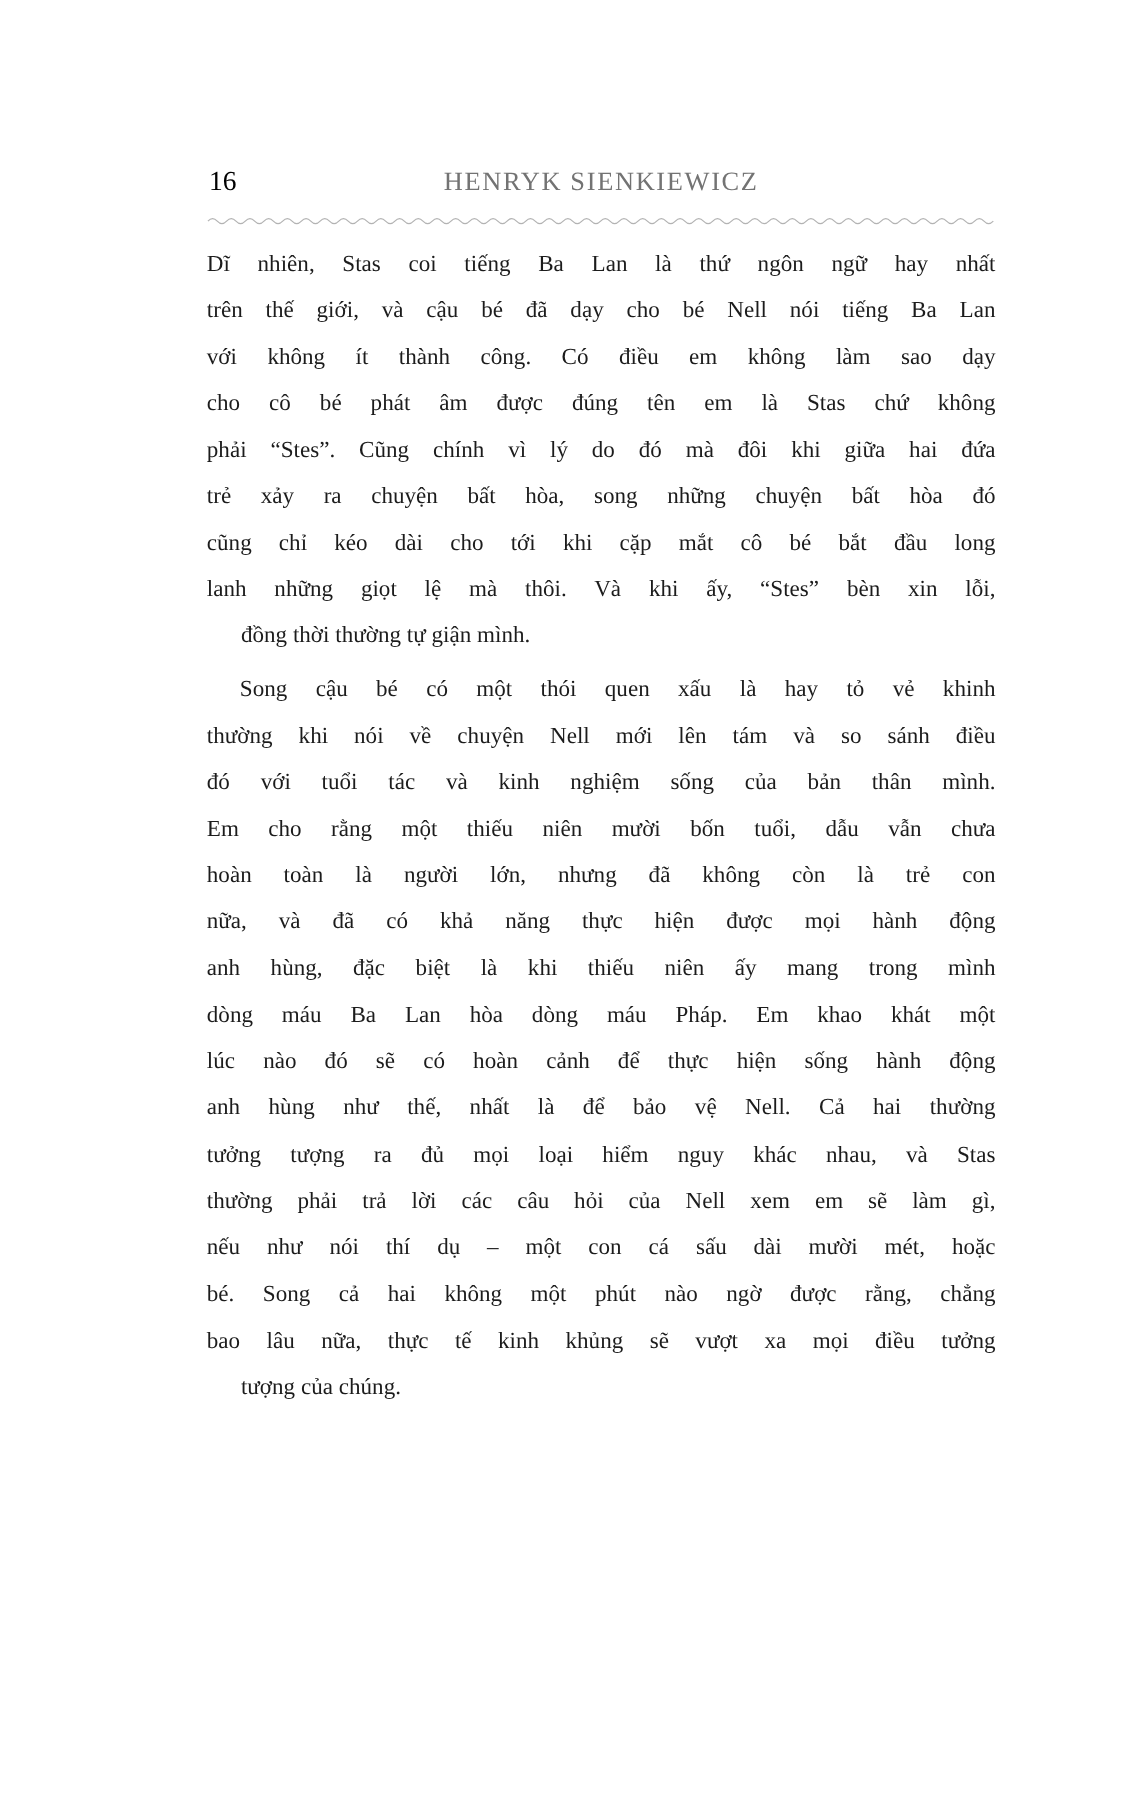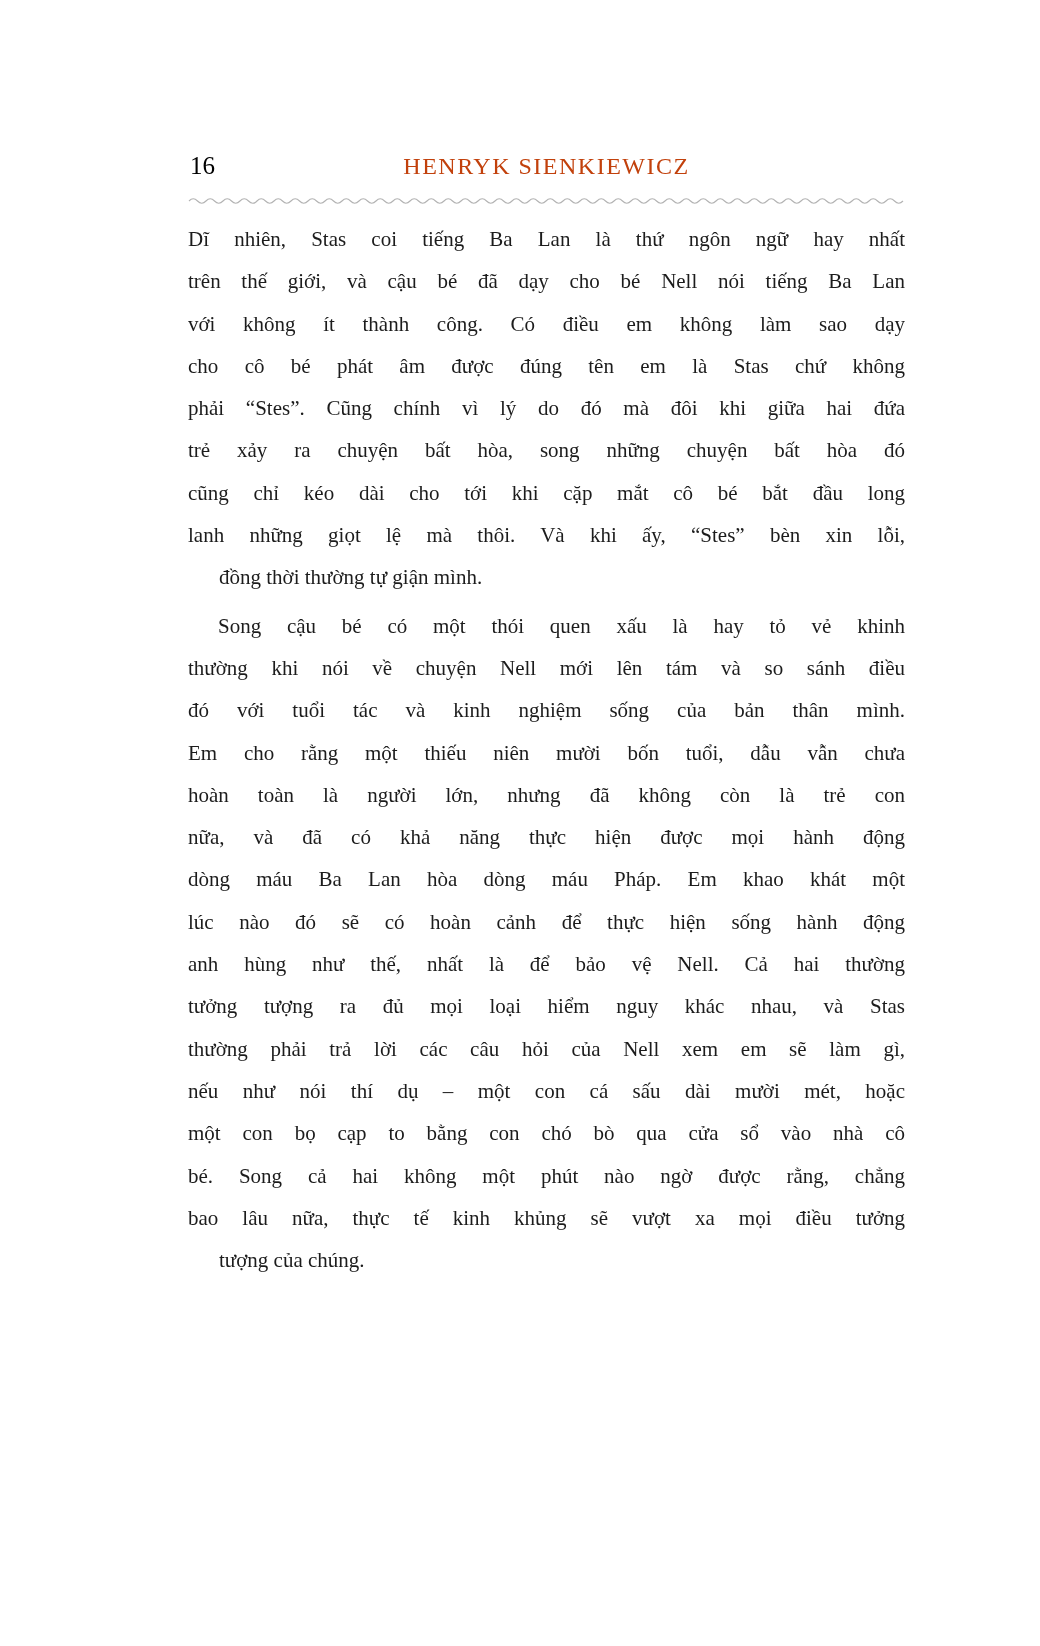--- a/index.html
+++ b/index.html
@@ -35,21 +35,21 @@
     top: 0;
     font-size: 25px;
     line-height: 28px;
     color: #000000;
   }
   .head-title {
     text-align: center;
     font-size: 24px;
     line-height: 28px;
     letter-spacing: 1.5px;
-    color: #c2410c;
+    color: #737373;
   }
   .divider-wrap {
     height: 10px;
     line-height: 0;
   }
   .text-block {
     margin-top: 12px;
   }
   .para .line {
     font-size: 21px;
@@ -99,27 +99,27 @@
           <div class="line">lanh những giọt lệ mà thôi. Và khi ấy, “Stes” bèn xin lỗi,</div>
           <div class="line">đồng thời thường tự giận mình.</div>
         </div>
         <div class="para indent">
           <div class="line">Song cậu bé có một thói quen xấu là hay tỏ vẻ khinh</div>
           <div class="line">thường khi nói về chuyện Nell mới lên tám và so sánh điều</div>
           <div class="line">đó với tuổi tác và kinh nghiệm sống của bản thân mình.</div>
           <div class="line">Em cho rằng một thiếu niên mười bốn tuổi, dẫu vẫn chưa</div>
           <div class="line">hoàn toàn là người lớn, nhưng đã không còn là trẻ con</div>
           <div class="line">nữa, và đã có khả năng thực hiện được mọi hành động</div>
+          <div class="line">anh hùng, đặc biệt là khi thiếu niên ấy mang trong mình</div>
           <div class="line">dòng máu Ba Lan hòa dòng máu Pháp. Em khao khát một</div>
           <div class="line">lúc nào đó sẽ có hoàn cảnh để thực hiện sống hành động</div>
           <div class="line">anh hùng như thế, nhất là để bảo vệ Nell. Cả hai thường</div>
           <div class="line">tưởng tượng ra đủ mọi loại hiểm nguy khác nhau, và Stas</div>
           <div class="line">thường phải trả lời các câu hỏi của Nell xem em sẽ làm gì,</div>
           <div class="line">nếu như nói thí dụ – một con cá sấu dài mười mét, hoặc</div>
-          <div class="line">một con bọ cạp to bằng con chó bò qua cửa sổ vào nhà cô</div>
           <div class="line">bé. Song cả hai không một phút nào ngờ được rằng, chẳng</div>
           <div class="line">bao lâu nữa, thực tế kinh khủng sẽ vượt xa mọi điều tưởng</div>
           <div class="line">tượng của chúng.</div>
         </div>
       </div>
 
   </div>
 </div>
 
 </body></html>

